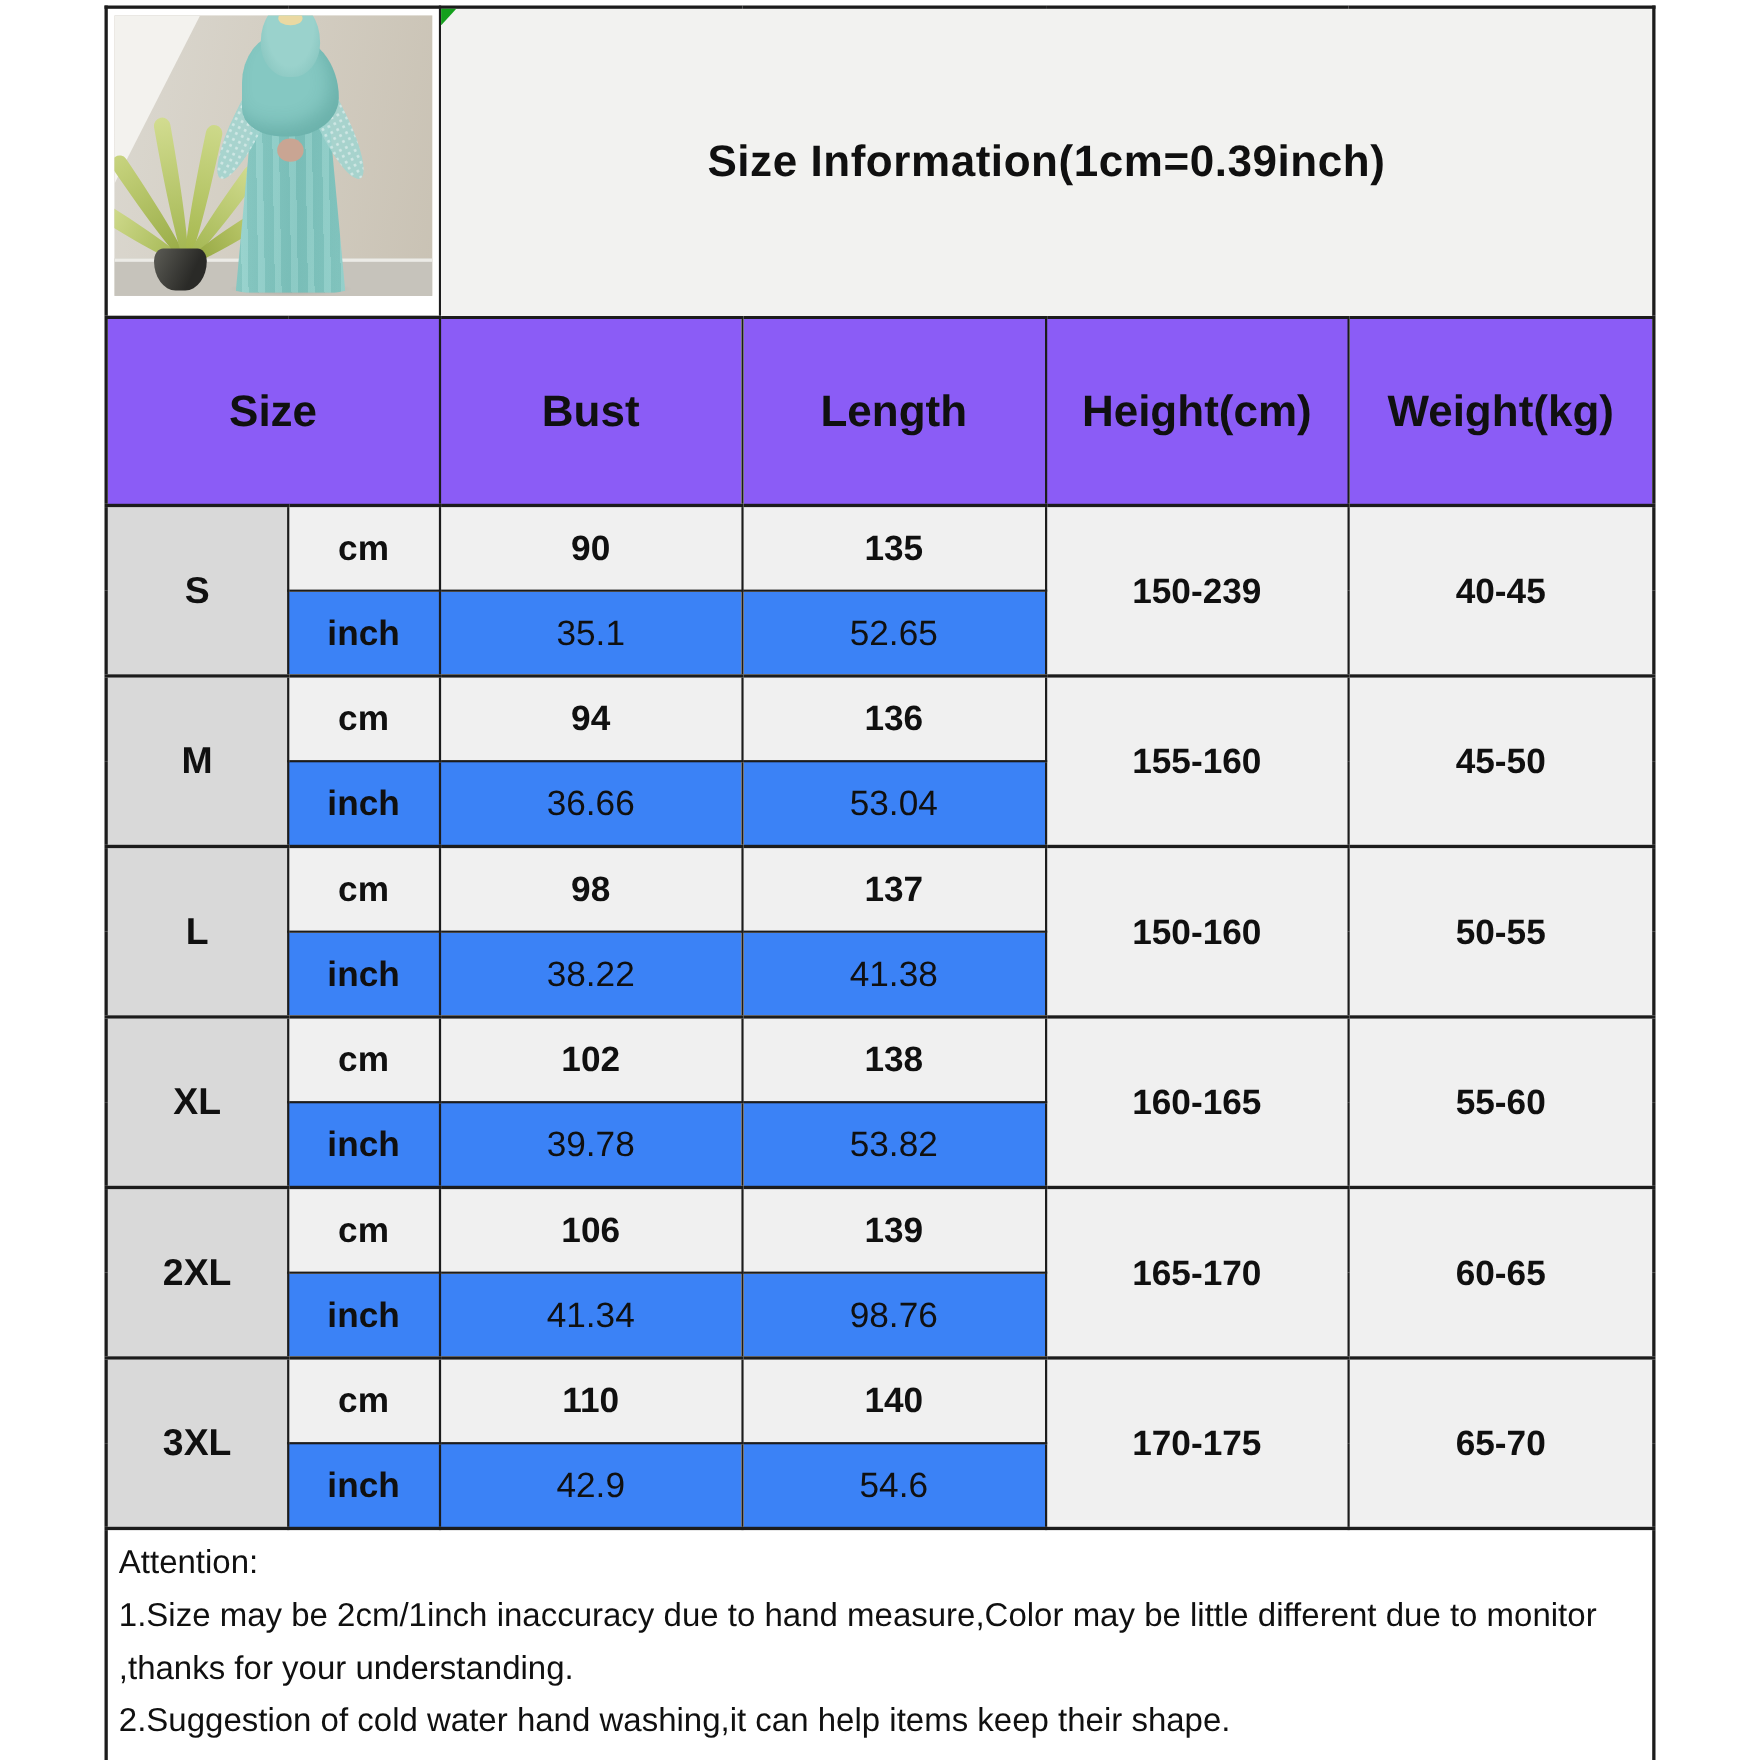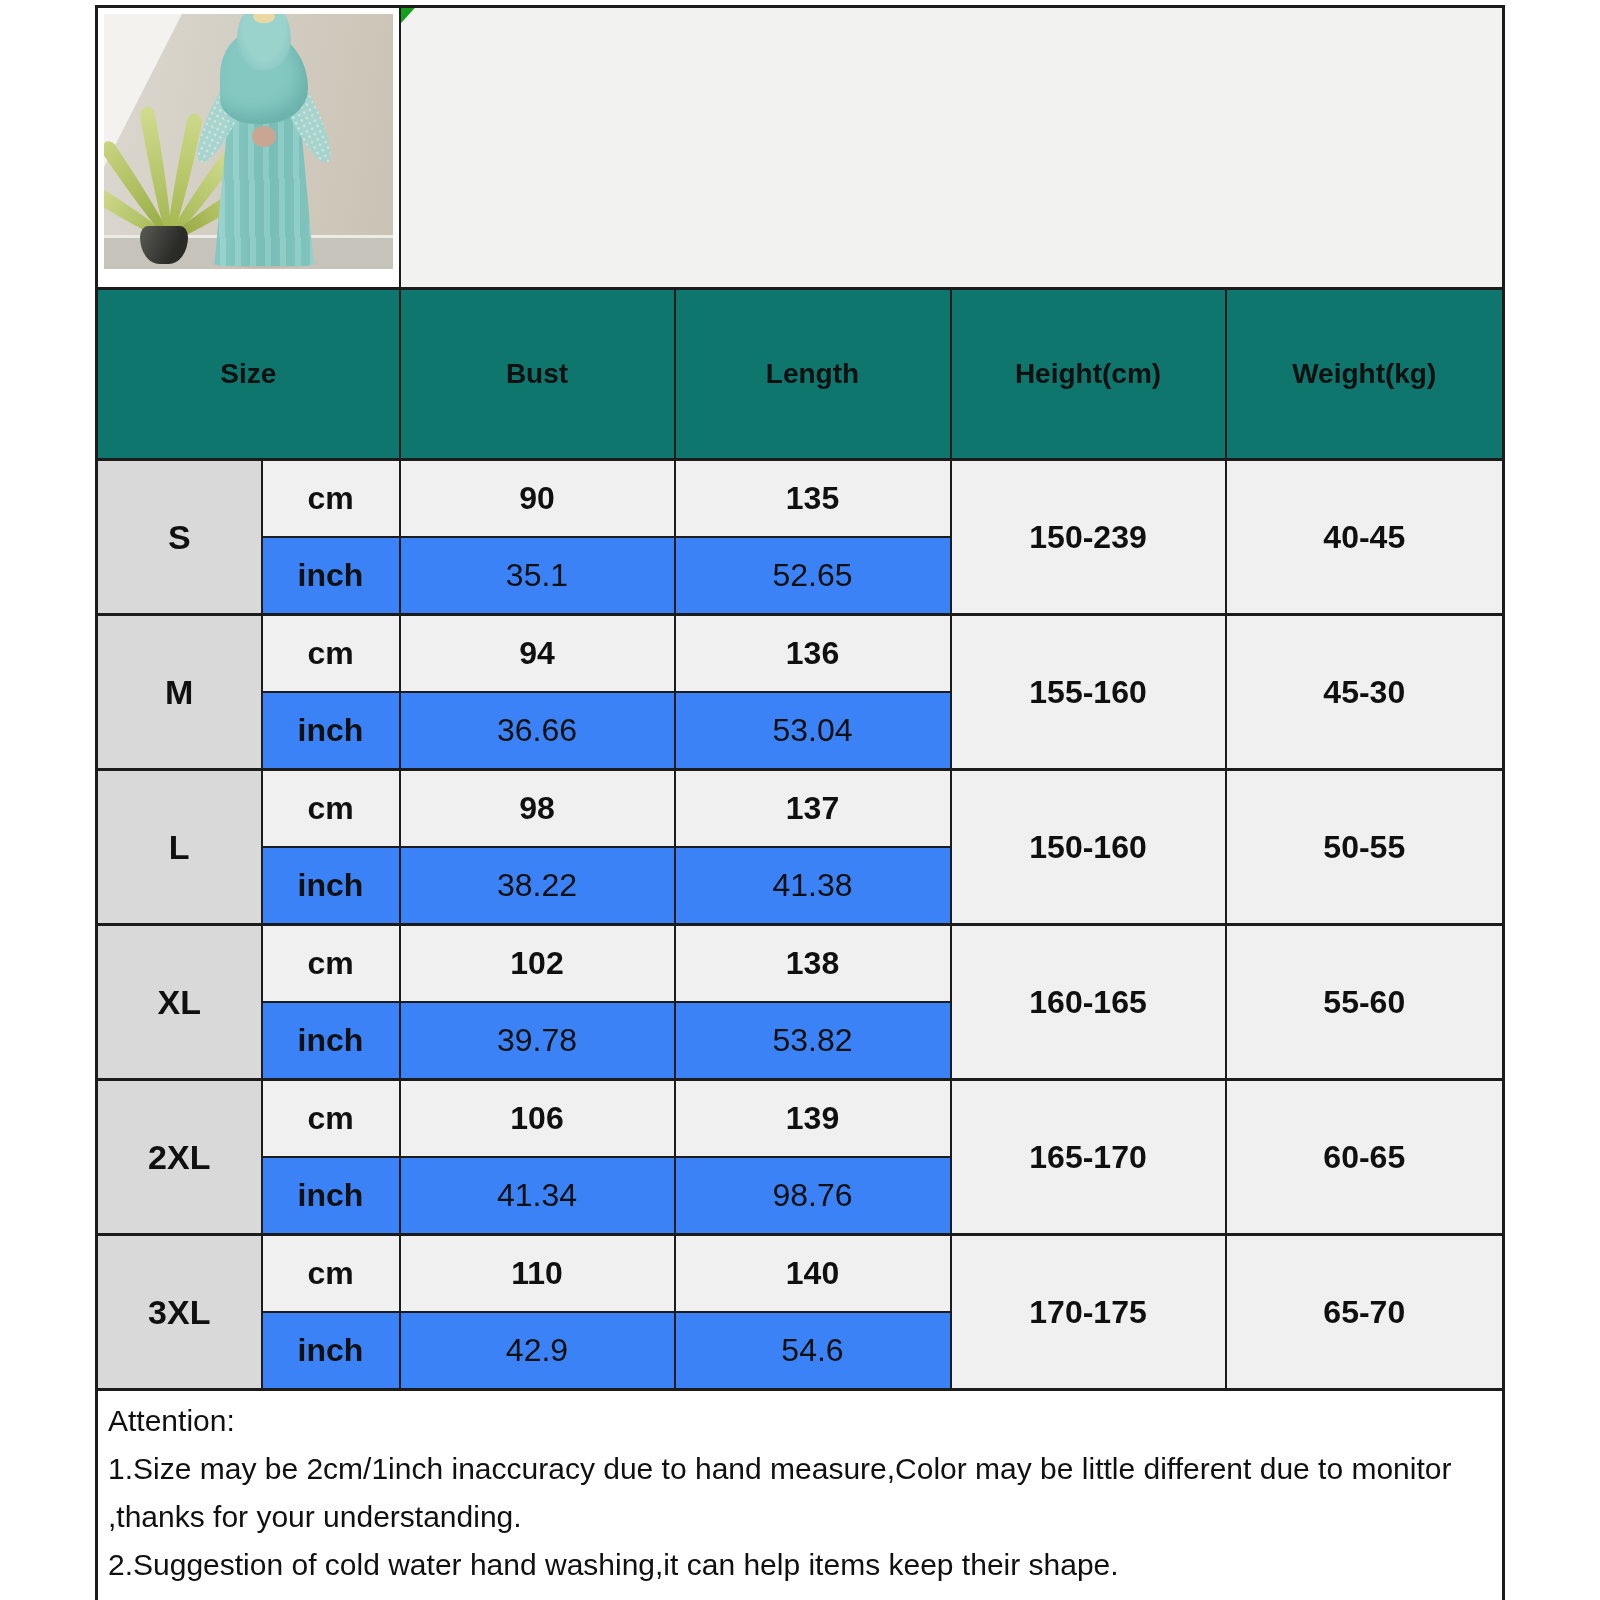--- a/index.html
+++ b/index.html
@@ -20,21 +20,21 @@
 
   
   .top-row td{height:267px;}
   td.photo-cell{background:#ffffff;padding:6px;vertical-align:top;}
   td.title-cell{background:#f2f2f0;position:relative;}
   .title-text{font-size:40px;font-weight:bold;letter-spacing:0.5px;}
   .corner-marker{position:absolute;top:-3px;left:-4px;width:21px;height:18px;
     background:#14a01c;clip-path:polygon(0 0,100% 0,22% 100%);}
 
   
-  .header-row td{height:166px;background:#0f766e;font-size:28px;}
+  .header-row td{height:166px;background:#8b5cf6;font-size:40px;}
 
   
   .r-cm td{height:73px;}
   .r-inch td{height:73px;}
   td.size-label{background:#d9d9d9;font-size:34px;}
   td.shade{background:#f0f0f0;}
   td.plain{background:#3b82f6;}
 
   
   .attention-row td{height:272px;background:#ffffff;vertical-align:top;
@@ -121,20 +121,21 @@
             <div class="sleeve right"></div>
             <div class="scarf"></div>
             <div class="head"></div>
             <div class="head-top"></div>
             <div class="hands"></div>
           </div>
         </div>
       </td>
       <td colspan="4" class="title-cell">
         <div class="corner-marker"></div>
+        <div class="title-text">Size Information(1cm=0.39inch)</div>
       </td>
     </tr>
 
     <tr class="header-row group-start">
       <td colspan="2" class="b">Size</td>
       <td class="b">Bust</td>
       <td class="b">Length</td>
       <td class="b">Height(cm)</td>
       <td class="b">Weight(kg)</td>
     </tr>
@@ -152,21 +153,21 @@
       <td class="plain">35.1</td>
       <td class="plain">52.65</td>
     </tr>
 
     <tr class="r-cm group-start">
       <td rowspan="2" class="size-label b">M</td>
       <td class="shade b">cm</td>
       <td class="shade b">94</td>
       <td class="shade b">136</td>
       <td rowspan="2" class="shade b">155-160</td>
-      <td rowspan="2" class="shade b">45-30</td>
+      <td rowspan="2" class="shade b">45-50</td>
     </tr>
     <tr class="r-inch">
       <td class="plain b">inch</td>
       <td class="plain">36.66</td>
       <td class="plain">53.04</td>
     </tr>
 
     <tr class="r-cm group-start">
       <td rowspan="2" class="size-label b">L</td>
       <td class="shade b">cm</td>

